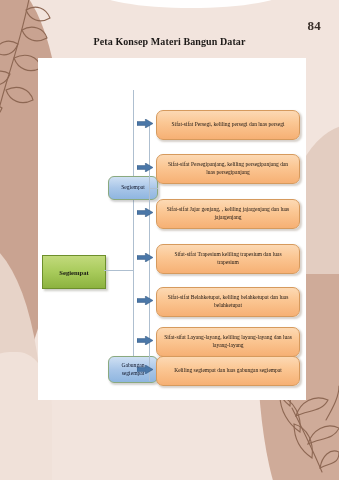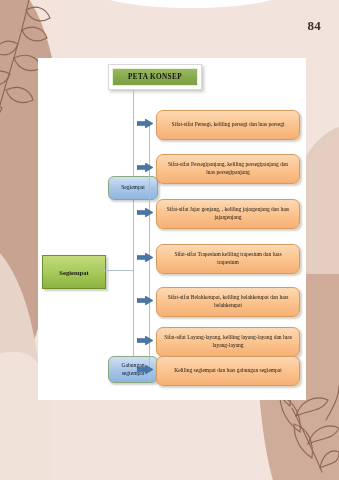--- a/index.html
+++ b/index.html
@@ -265,28 +265,24 @@
       <path d="M 300 432 C 288 424, 280 410, 280 396 C 294 400, 302 416, 300 432 Z"></path>
       <path d="M 308 444 C 320 438, 334 440, 339 428 C 326 422, 312 430, 308 444 Z"></path>
       <path d="M 312 458 C 300 450, 294 438, 294 424 C 308 428, 314 442, 312 458 Z"></path>
       <path d="M 320 468 C 332 462, 339 464, 339 452 C 330 448, 322 456, 320 468 Z"></path>
       <path d="M 326 420 C 334 406, 339 396, 339 386"></path>
     </g>
   </svg>
 
   <div class="page-num">84</div>
 
+  <div class="doc-title">Peta Konsep Materi Bangun Datar</div>
 
   <div class="canvas">
 
-    <div class="peta-wrap">
-      <div class="peta-inner">
-        <span>PETA KONSEP</span>
-      </div>
-    </div>
 
     <div class="conn conn-v" style="left:95px; top:32px; height:86px;"></div>
 
     <div class="root-box">
       <span>Segiempat</span>
     </div>
 
     <div class="conn conn-h" style="left:66px; top:212px; width:29px;"></div>
     <div class="conn conn-v" style="left:95px; top:130px; height:182px;"></div>
 

